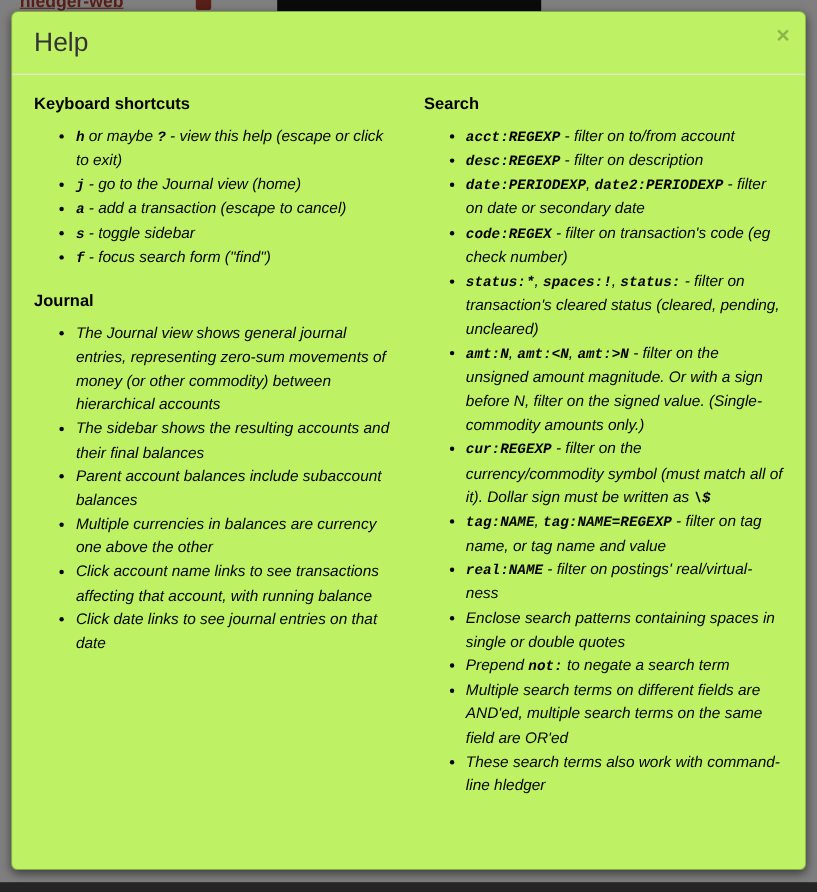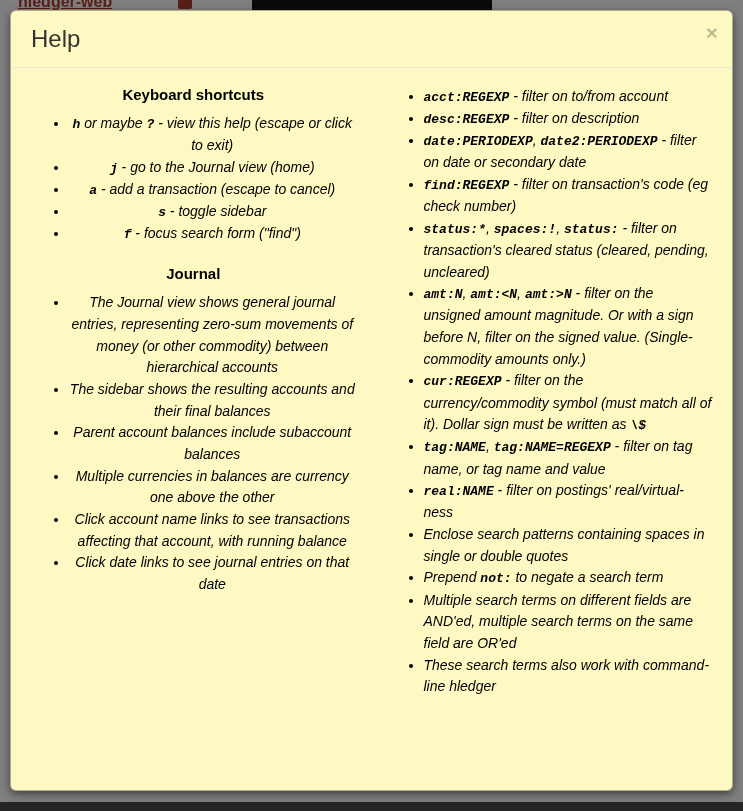--- a/index.html
+++ b/index.html
@@ -35,42 +35,42 @@
     background: #4a4a4a;
   }
 
   
   .overlay { position: absolute; inset: 0; background: var(--overlay, rgba(0,0,0,0.5)); }
 
   
   .modal {
     position: absolute; left: 10px; top: 10px;
     width: 723px; height: 781px;
-    background: #fef9c3;
+    background: #bef264;
     border: 1px solid rgba(0,0,0,0.3);
     border-radius: 6px;
     box-shadow: 0 3px 9px rgba(0,0,0,0.5);
     overflow: hidden;
   }
   .modal-header {
     position: relative;
     padding: 14px 20px 13px;
     border-bottom: 1px solid #e5e5e5;
   }
   .modal-title { font-size: 24px; font-weight: 500; color: #333; line-height: 1.2; }
   .close-btn {
     position: absolute; right: 14px; top: 11px;
     background: none; border: none;
     font-size: 21px; font-weight: bold; line-height: 1;
     color: #000; opacity: 0.25; cursor: pointer;
   }
 
   .modal-body { display: flex; padding: 18px 20px 20px; }
   .col { width: 50%; }
-  .col-left { padding-right: 16px; text-align: center; }
+  .col-left { padding-right: 16px; }
   .col-right { padding-left: 14px; }
 
   .section-heading { font-size: 15px; font-weight: bold; color: #000; margin: 0 0 10px; }
   .section-heading.spaced { margin-top: 20px; }
 
   ul.help-list { margin: 0 0 10px; padding-left: 38px; list-style: disc; font-style: italic; }
   ul.help-list li { font-size: 14px; line-height: 1.55; color: #000; }
   code {
     font-family: "Liberation Mono", "DejaVu Sans Mono", monospace;
     font-weight: bold; font-size: 13px; color: #000;
@@ -110,25 +110,26 @@
           <li>The Journal view shows general journal entries, representing zero-sum movements of money (or other commodity) between hierarchical accounts</li>
           <li>The sidebar shows the resulting accounts and their final balances</li>
           <li>Parent account balances include subaccount balances</li>
           <li>Multiple currencies in balances are currency one above the other</li>
           <li>Click account name links to see transactions affecting that account, with running balance</li>
           <li>Click date links to see journal entries on that date</li>
         </ul>
     </div>
 
     <div class="col col-right">
+      <h2 class="section-heading">Search</h2>
       <ul class="help-list">
           <li><code>acct:REGEXP</code> - filter on to/from account</li>
           <li><code>desc:REGEXP</code> - filter on description</li>
           <li><code>date:PERIODEXP</code>, <code>date2:PERIODEXP</code> - filter on date or secondary date</li>
-          <li><code>find:REGEXP</code> - filter on transaction's code (eg check number)</li>
+          <li><code>code:REGEX</code> - filter on transaction's code (eg check number)</li>
           <li><code>status:*</code>, <code>spaces:!</code>, <code>status:</code> - filter on transaction's cleared status (cleared, pending, uncleared)</li>
           <li><code>amt:N</code>, <code>amt:&lt;N</code>, <code>amt:&gt;N</code> - filter on the unsigned amount magnitude. Or with a sign before N, filter on the signed value. (Single-commodity amounts only.)</li>
           <li><code>cur:REGEXP</code> - filter on the currency/commodity symbol (must match all of it). Dollar sign must be written as <code>\$</code></li>
           <li><code>tag:NAME</code>, <code>tag:NAME=REGEXP</code> - filter on tag name, or tag name and value</li>
           <li><code>real:NAME</code> - filter on postings' real/virtual-ness</li>
           <li>Enclose search patterns containing spaces in single or double quotes</li>
           <li>Prepend <code>not:</code> to negate a search term</li>
           <li>Multiple search terms on different fields are AND'ed, multiple search terms on the same field are OR'ed</li>
           <li>These search terms also work with command-line hledger</li>
         </ul>

